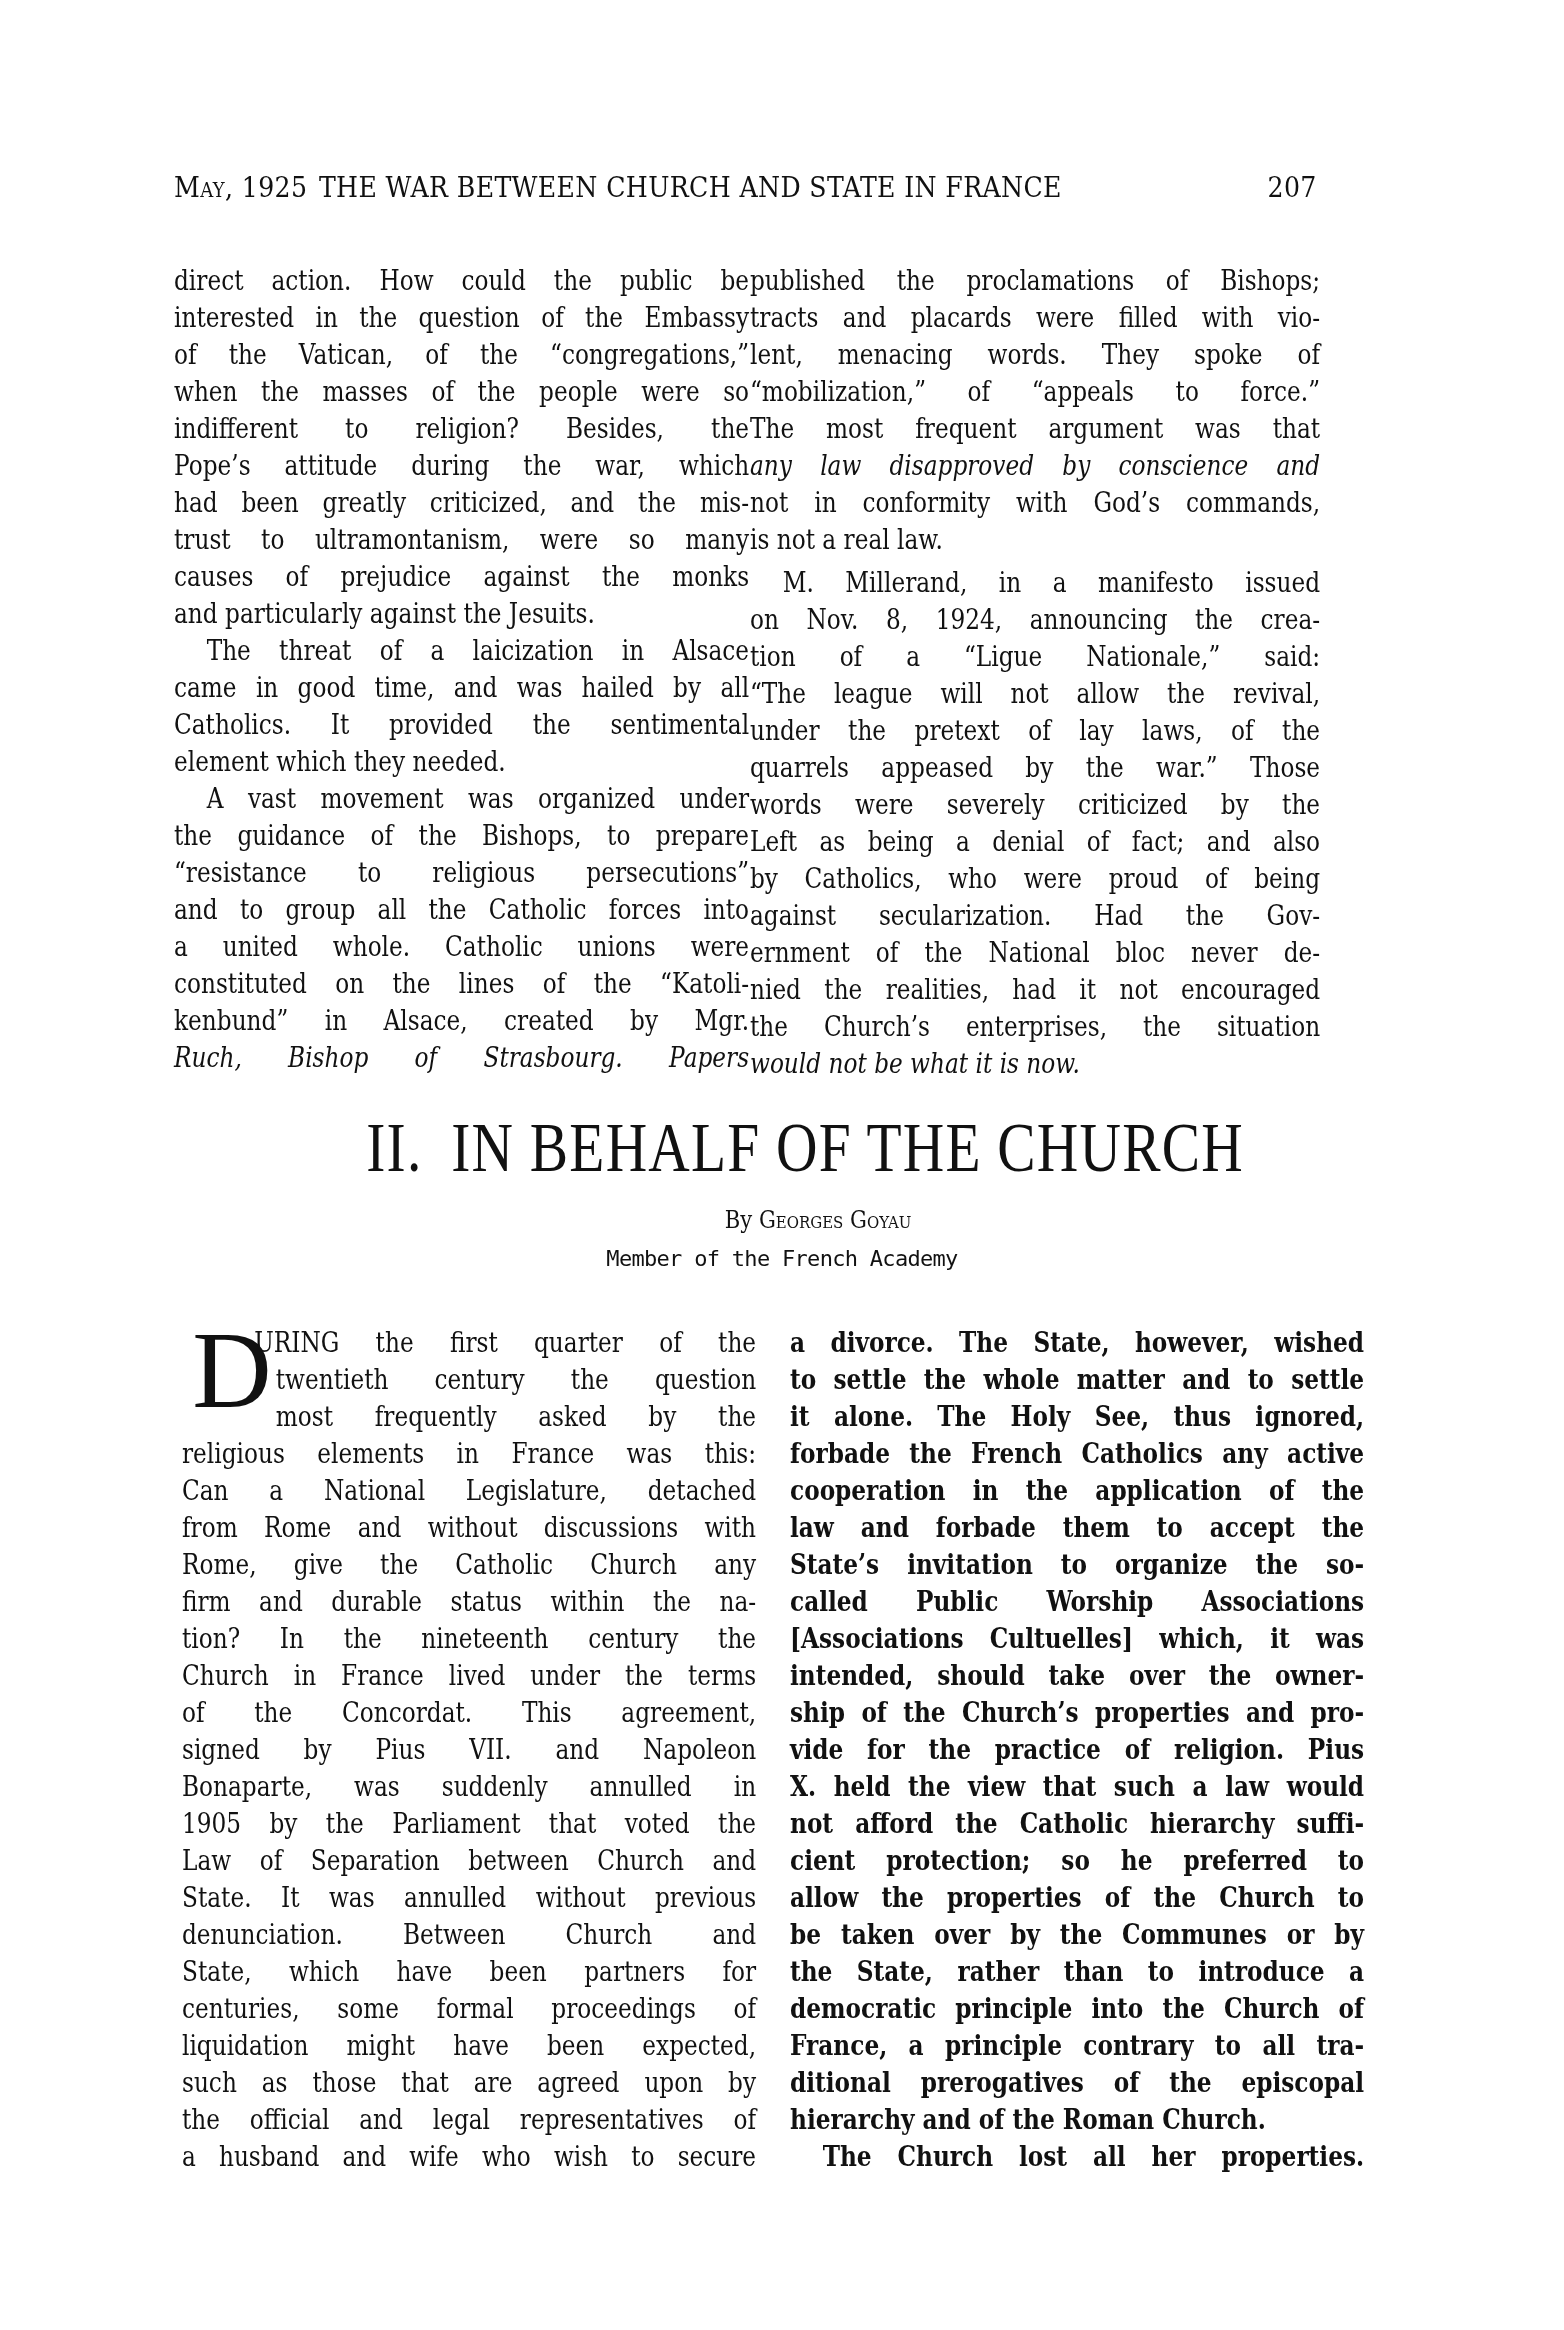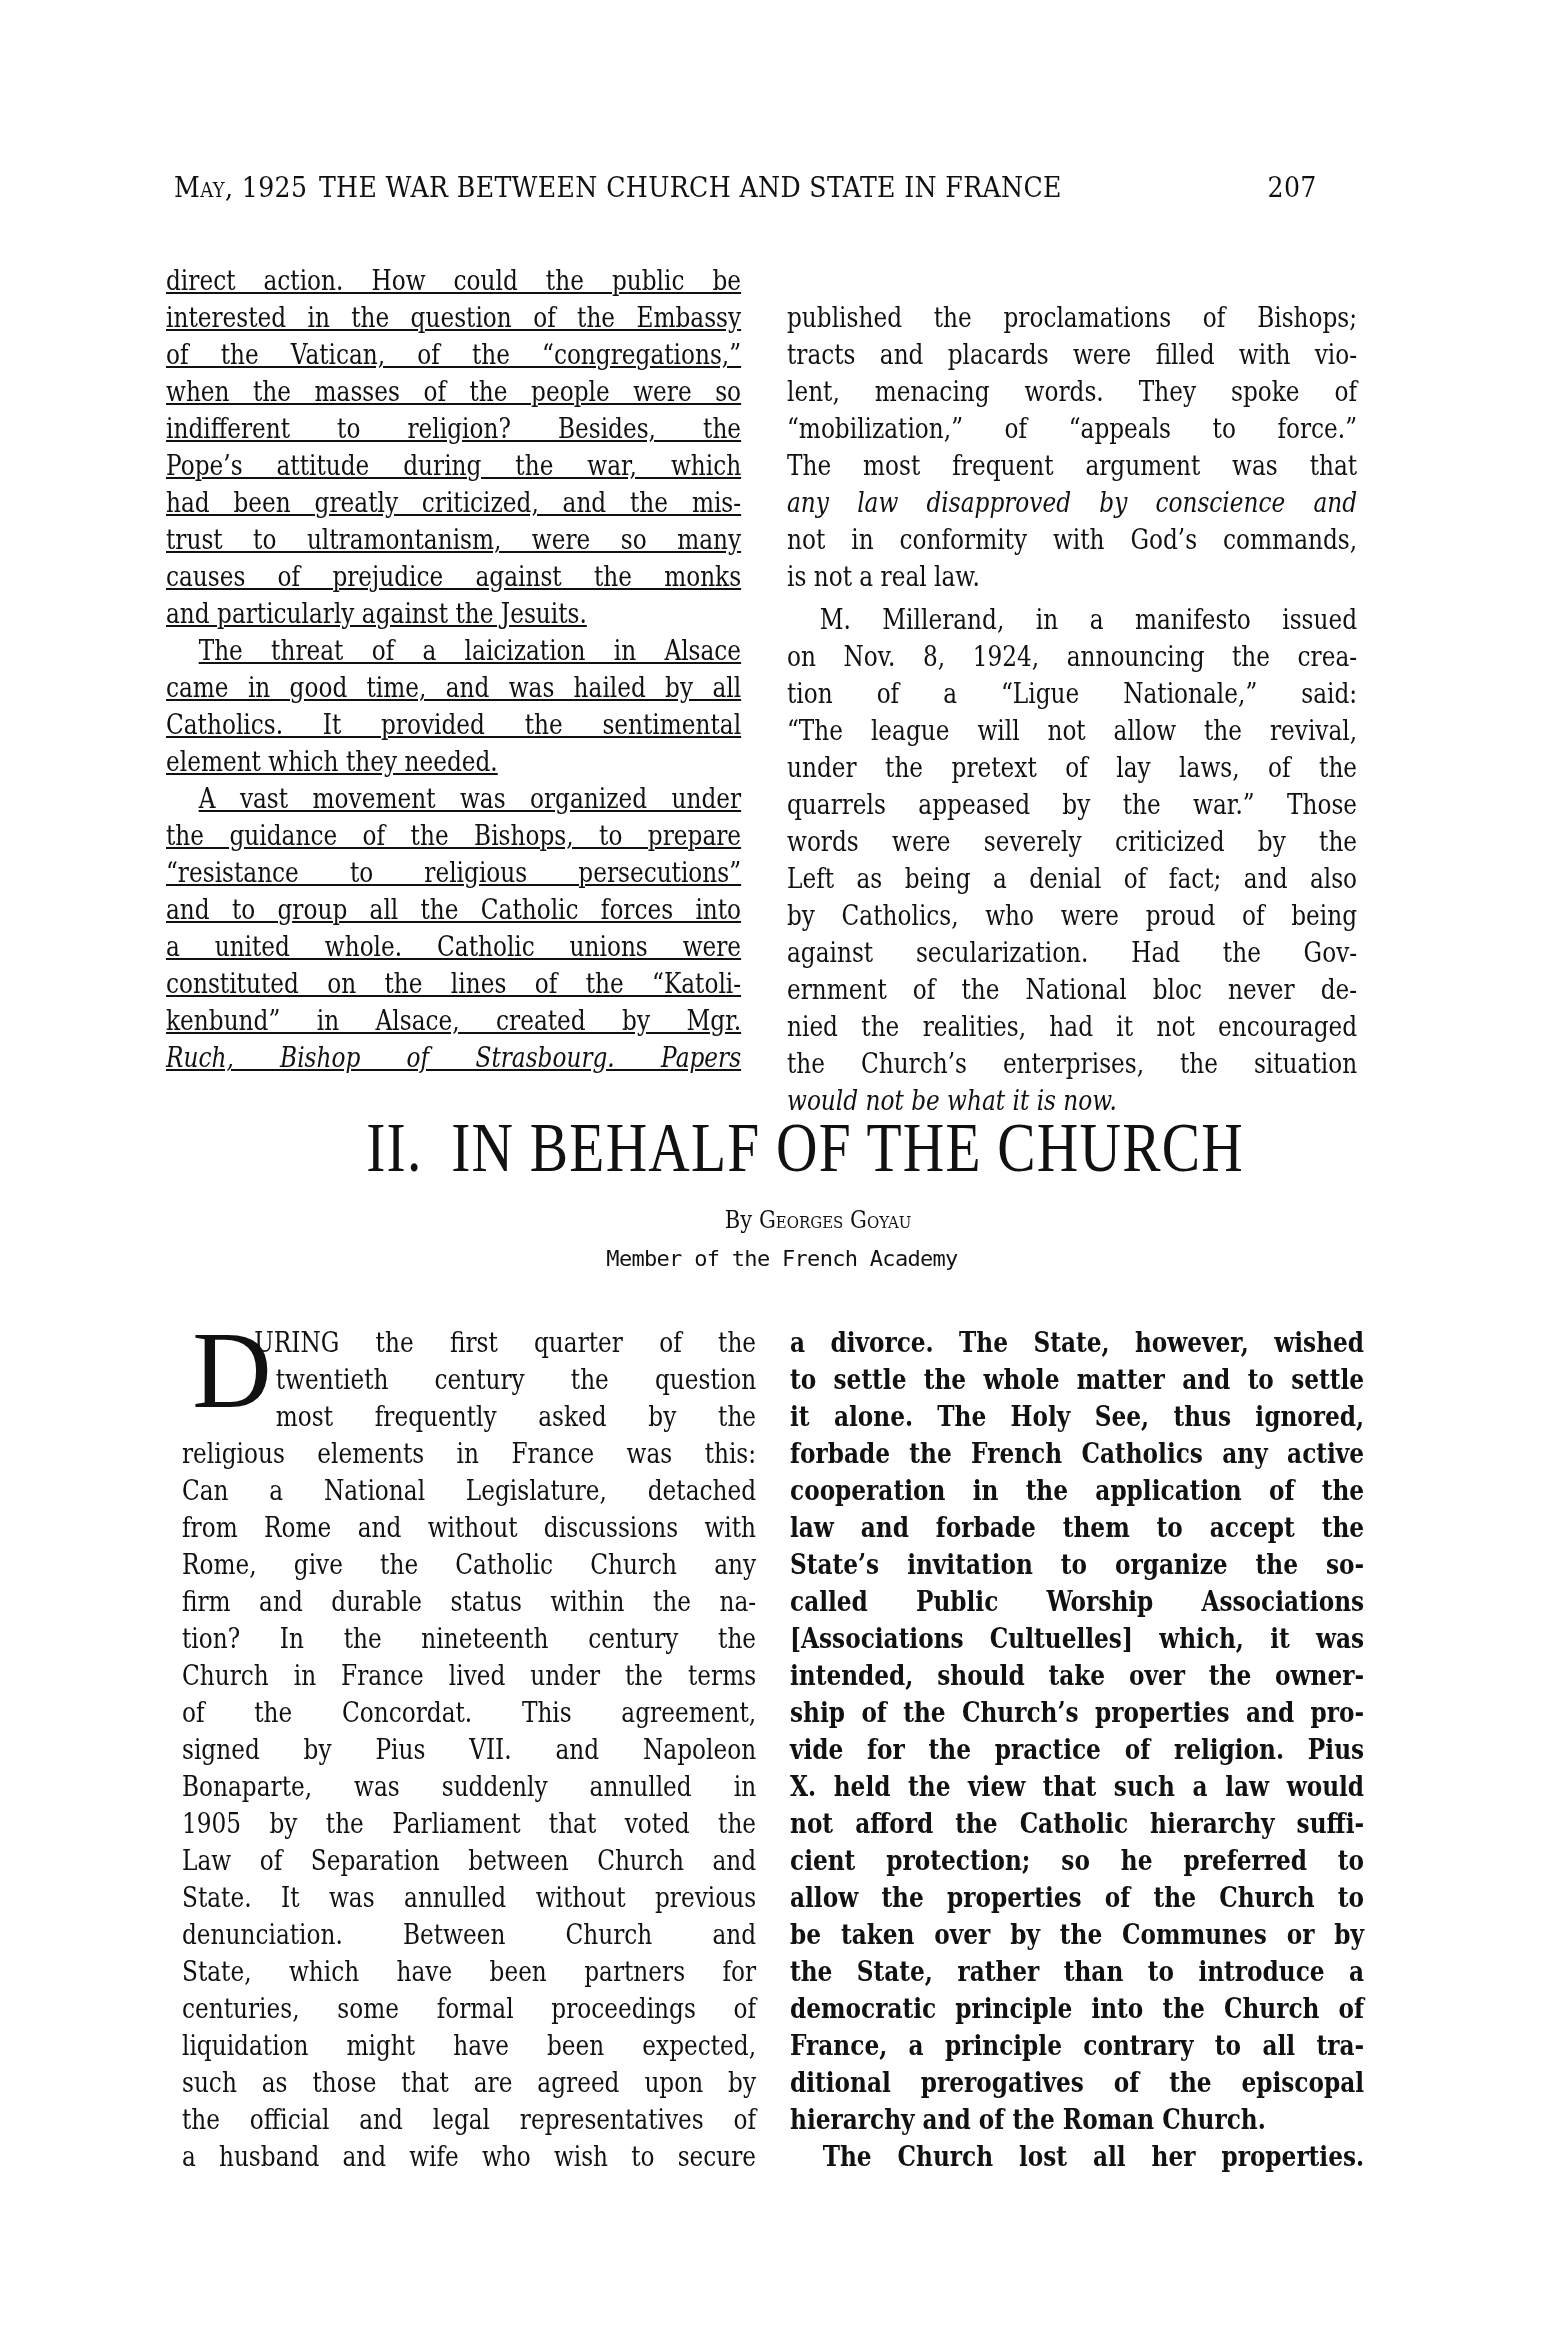--- a/index.html
+++ b/index.html
@@ -25,22 +25,22 @@
     display: block; height: 37px; white-space: nowrap; overflow: visible;
     text-align: justify; text-align-last: justify;
     transform: scaleX(0.86); transform-origin: left center;
     width: 116.3%;
   }
   .col .ln.last { text-align-last: left; }
   .col .ln.indent { padding-left: 38px; box-sizing: border-box; }
   .col .gap { height: 5.8px; }
   .it { font-style: italic; }
 
-  #top-left  { left: 166px; top: 262px; width: 575px; text-decoration: underline; }
-  #top-right { left: 787px; top: 262px; width: 570px; margin-top: 37px; }
+  #top-left  { left: 174px; top: 262px; width: 575px; }
+  #top-right { left: 750px; top: 262px; width: 570px; }
 
   .section-title {
     position: absolute; left: 276px; top: 1108px; width: 1003px; text-align: center;
     font-size: 70px; letter-spacing: 1.5px; white-space: nowrap;
     transform: scaleX(0.82); transform-origin: center top;
     font-family: "Liberation Serif", "DejaVu Serif", serif;
   }
   .section-title .num { margin-right: 35px; }
   .byline {
     position: absolute; left: 0; top: 1206px; width: 1564px; text-align: center;

